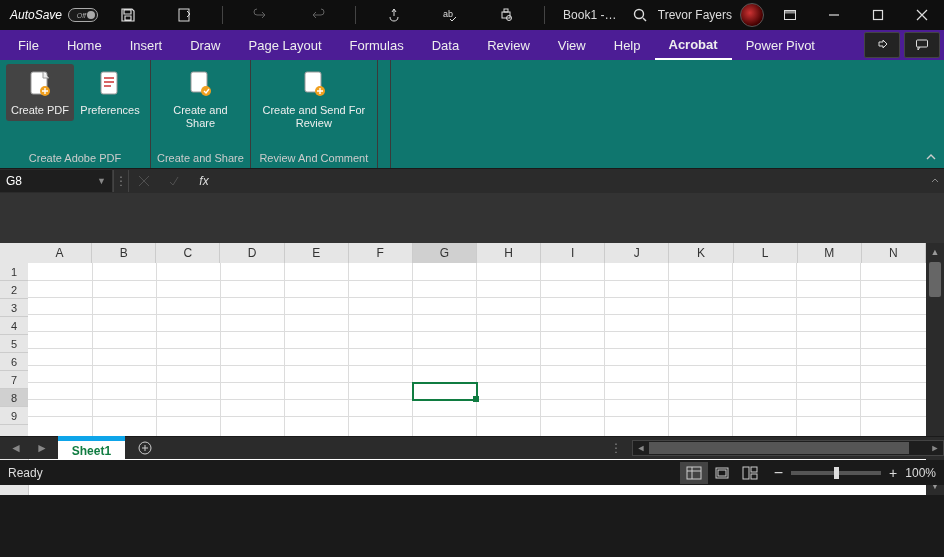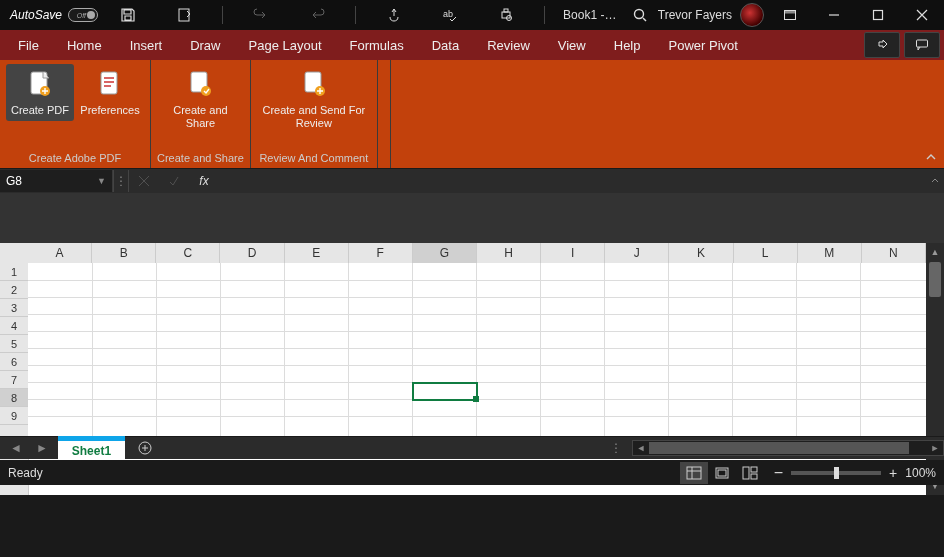--- a/index.html
+++ b/index.html
@@ -102,21 +102,21 @@
     height: 30px;
     display: flex;
     align-items: center;
     justify-content: center;
     color: #ddd;
   }
   .ribbon-tabs {
     height: 30px;
     display: flex;
     align-items: center;
-    background: #7f1d1d;
+    background: #4c1d95;
     padding: 0 4px;
     position: relative;
   }
   .ribbon-tab {
     padding: 0 14px;
     height: 30px;
     display: flex;
     align-items: center;
     color: #eee;
     font-size: 13px;
@@ -131,21 +131,21 @@
     display:flex;
     gap:4px;
   }
   .ribbon-share .sbtn {
     width:34px;height:24px;border:1px solid #444;display:flex;
     align-items:center;justify-content:center;border-radius:2px;color:#ddd;
     background:#232323;
   }
   .ribbon-body {
     height: 108px;
-    background: #c2410c;
+    background: #0f766e;
     display: flex;
     position: relative;
   }
   .group {
     display: flex;
     flex-direction: column;
     align-items: center;
     padding: 4px 6px 0 6px;
     border-right: 1px solid #3a3a3a;
   }
@@ -418,20 +418,21 @@
   <div class="ribbon-tab">File</div>
   <div class="ribbon-tab">Home</div>
   <div class="ribbon-tab">Insert</div>
   <div class="ribbon-tab">Draw</div>
   <div class="ribbon-tab">Page Layout</div>
   <div class="ribbon-tab">Formulas</div>
   <div class="ribbon-tab">Data</div>
   <div class="ribbon-tab">Review</div>
   <div class="ribbon-tab">View</div>
   <div class="ribbon-tab">Help</div>
+  <div class="ribbon-tab active">Acrobat</div>
   <div class="ribbon-tab">Power Pivot</div>
   <div class="ribbon-share">
     <div class="sbtn">
       <svg width="14" height="14" viewBox="0 0 14 14">
           <path d="M8 2l4 4-4 4V8H4V4h4V2z" fill="none" stroke="currentColor"></path>
         </svg>
     </div>
     <div class="sbtn">
       <svg width="14" height="14" viewBox="0 0 14 14">
           <rect x="1.5" y="2" width="11" height="7" rx="1" fill="none" stroke="currentColor"></rect>

